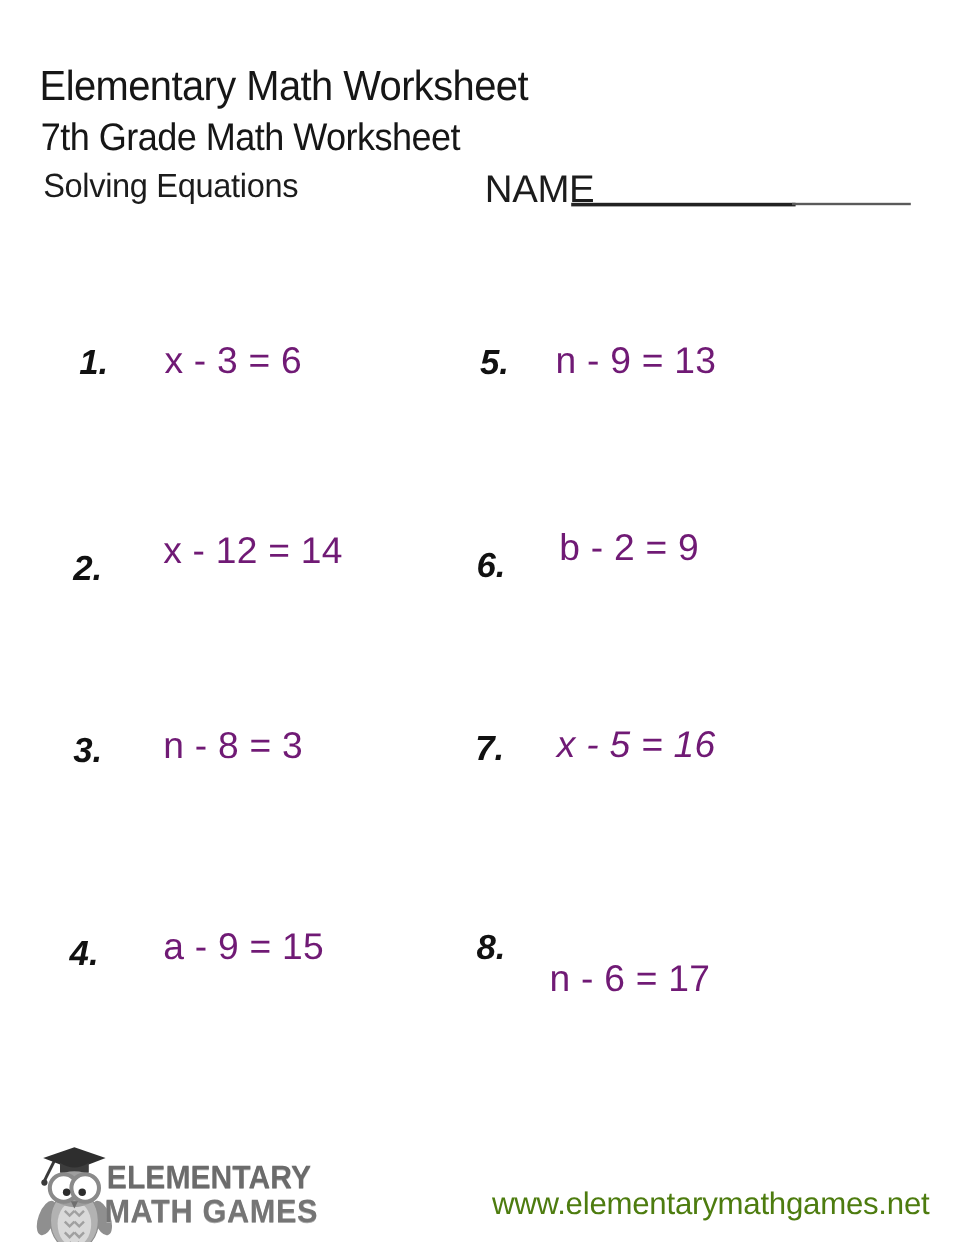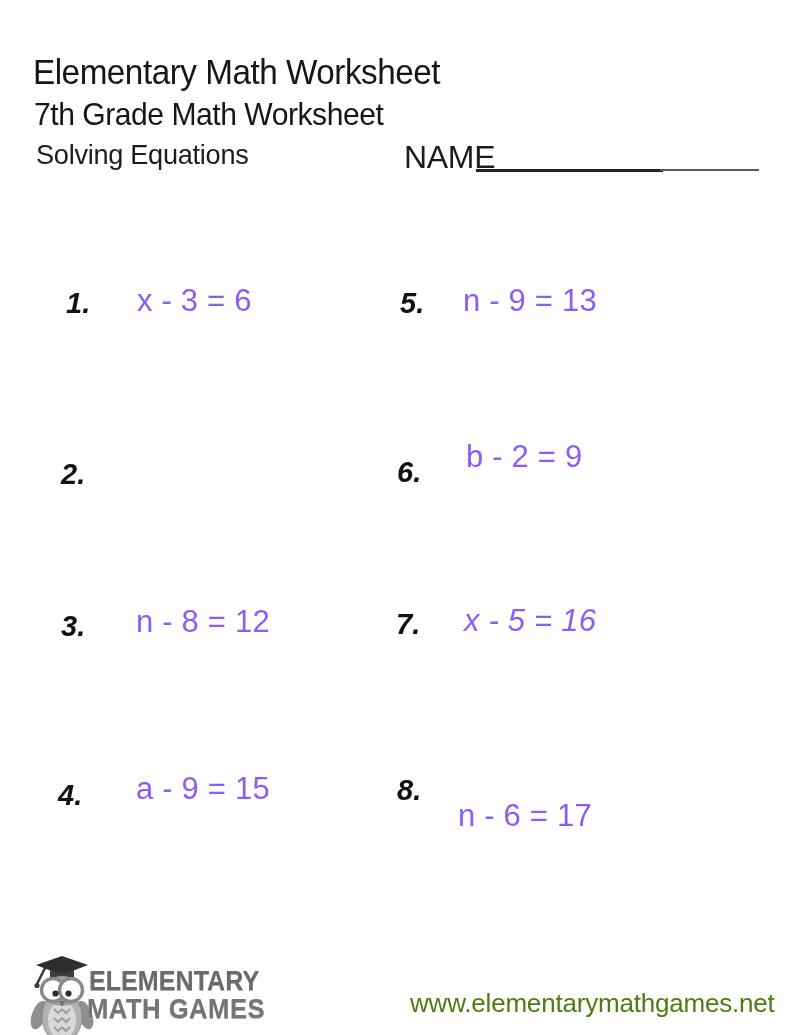--- a/index.html
+++ b/index.html
@@ -58,21 +58,21 @@
   
   .pnum {
     font-size: 29px;
     font-weight: bold;
     font-style: italic;
     color: #111111;
   }
   .peq {
     font-size: 31px;
     letter-spacing: 0.2px;
-    color: #8b5cf6;
+    color: #701a75;
   }
 
   
   .logo-svg { left: 30px; top: 922px; }
   .logo-text-1 {
     left: 89px; top: 936px;
     font-size: 27px;
     font-weight: bold;
     letter-spacing: 0px;
     transform: scaleX(0.93);
@@ -106,23 +106,24 @@
   <div class="abs subtitle">7th Grade Math Worksheet</div>
   <div class="abs topic">Solving Equations</div>
   <div class="abs name-label">NAME</div>
   <div class="abs name-line-dark"></div>
   <div class="abs name-line-light"></div>
 
   <div class="abs pnum" style="left:66px;  top:257px;">1.</div>
   <div class="abs peq" style="left:137px; top:253px;">x - 3 = 6</div>
 
   <div class="abs pnum" style="left:61px;  top:428px;">2.</div>
+  <div class="abs peq" style="left:136px; top:411px;">x - 12 = 14</div>
 
   <div class="abs pnum" style="left:61px;  top:580px;">3.</div>
-  <div class="abs peq" style="left:136px; top:574px;">n - 8 = 12</div>
+  <div class="abs peq" style="left:136px; top:574px;">n - 8 = 3</div>
 
   <div class="abs pnum" style="left:58px;  top:749px;">4.</div>
   <div class="abs peq" style="left:136px; top:741px;">a - 9 = 15</div>
 
   <div class="abs pnum" style="left:400px; top:257px;">5.</div>
   <div class="abs peq" style="left:463px; top:253px;">n - 9 = 13</div>
 
   <div class="abs pnum" style="left:397px; top:426px;">6.</div>
   <div class="abs peq" style="left:466px; top:409px;">b - 2 = 9</div>
 

